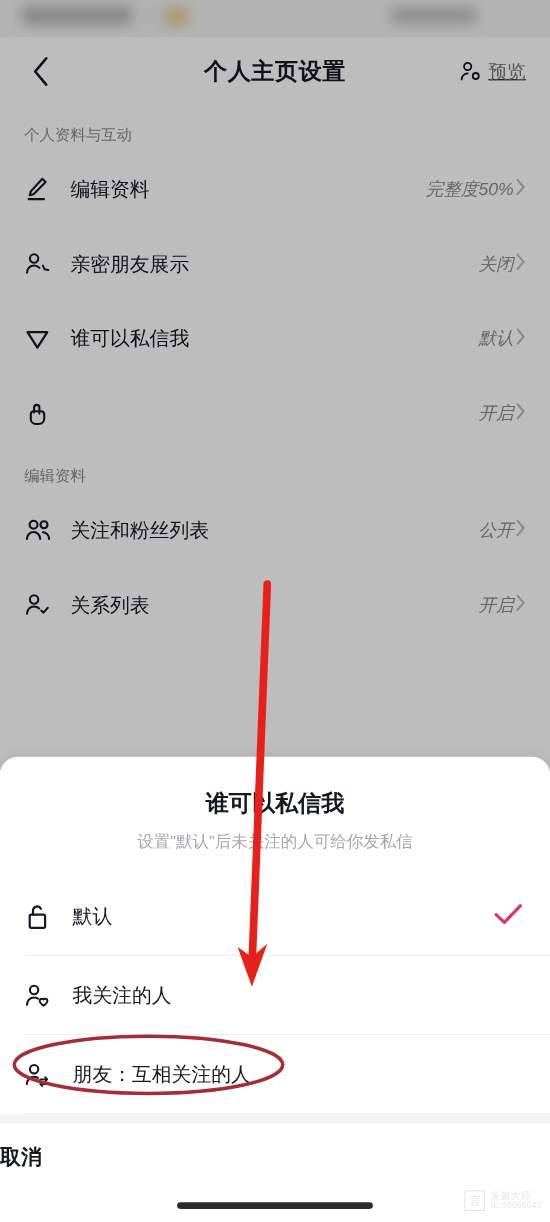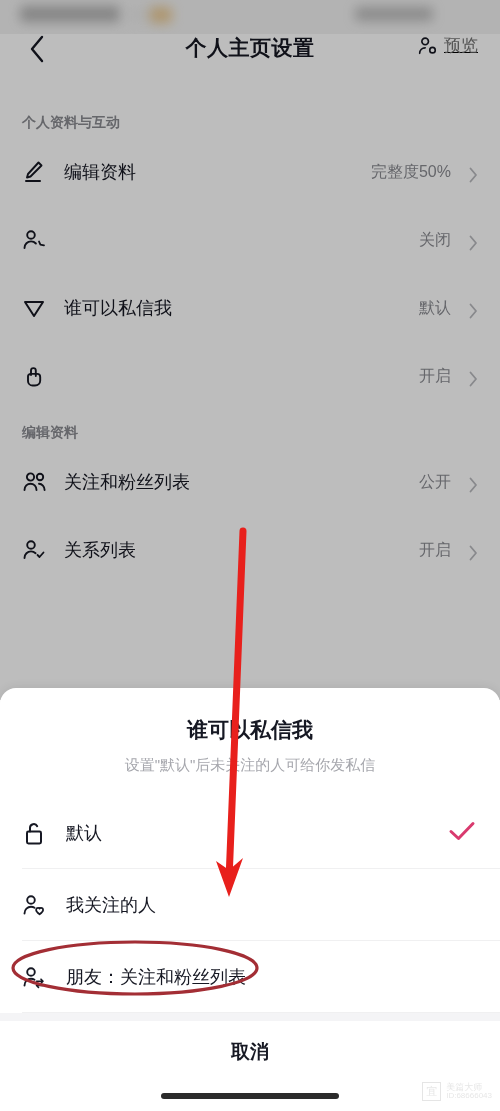--- a/index.html
+++ b/index.html
@@ -46,21 +46,21 @@
   }
   .bb1 { left: 20px; top: 6px; width: 100px; height: 16px; background: #8d8d8d; }
   .bb2 { left: 126px; top: 5px; width: 36px; height: 19px; background: #e9e9e9; }
   .bb3 { left: 150px; top: 7px; width: 22px; height: 16px; background: #e8b45e; }
   .bb4 { left: 355px; top: 7px; width: 78px; height: 14px; background: #9a9a9a; }
 
   
   #nav-bar {
     position: relative;
     height: 62px;
-    display: flex; align-items: flex-start;
+    display: flex; align-items: center;
     padding: 0 22px;
     text-decoration: underline;
   }
   #back-chevron {
     width: 30px; height: 30px;
     display: flex; align-items: center; justify-content: center;
     cursor: pointer;
   }
   #nav-title {
     position: absolute;
@@ -82,27 +82,27 @@
 
   
   .row {
     display: flex; align-items: center;
     height: 68px;
     padding: 0 22px;
     background: #fff;
   }
   .row-icon { width: 30px; display: flex; align-items: center; justify-content: flex-start; flex: 0 0 30px; }
   .row-label { font-size: 18px; color: #161823; margin-left: 12px; white-space: nowrap; }
-  .row-right { margin-left: auto; display: flex; align-items: flex-end; gap: 18px; }
+  .row-right { margin-left: auto; display: flex; align-items: flex-start; gap: 2px; font-style: italic; }
   .row-value { font-size: 16px; color: #8a8b91; }
   .section-head {
     padding: 14px 22px 6px 22px;
     font-size: 14px;
     color: #8a8b91;
-    font-weight: 700;
+    font-weight: 400;
     background: #fff;
   }
   .row-gap { height: 4px; background: #fff; }
 
   
   .toggle {
     width: 52px; height: 30px;
     border-radius: 15px;
     background: #dcdce0;
     position: relative;
@@ -153,21 +153,21 @@
   }
   .opt-icon { width: 30px; flex: 0 0 30px; display: flex; align-items: center; }
   .opt-label { font-size: 18px; color: #161823; margin-left: 14px; }
   .opt-check { margin-left: auto; }
 
   #sheet-divider {
     height: 8px; background: #f4f4f6;
   }
   #cancel-row {
     height: 62px;
-    display: flex; align-items: center; justify-content: center;
+    display: flex; align-items: center; justify-content: flex-start;
     cursor: pointer;
   }
   #cancel-label { font-size: 19px; font-weight: 700; color: #161823; }
 
   #home-indicator {
     position: absolute;
     left: 50%; transform: translateX(-50%);
     bottom: 12px;
     width: 178px; height: 6px;
     border-radius: 3px;
@@ -254,20 +254,21 @@
     </div>
 
     <div class="row">
       <div class="row-icon">
         <svg width="24" height="26" viewBox="0 0 24 26">
           <circle cx="9" cy="8" r="3.8" fill="none" stroke="#161823" stroke-width="1.9"></circle>
           <path d="M2.5 21c0-4 3-6.6 6.5-6.6 2 0 3.7.8 4.9 2.1" fill="none" stroke="#161823" stroke-width="1.9" stroke-linecap="round"></path>
           <path d="M17 14.5 l1.4 3.2 L22 18.4" fill="none" stroke="#161823" stroke-width="1.8" stroke-linecap="round" stroke-linejoin="round"></path>
         </svg>
       </div>
+      <span class="row-label">亲密朋友展示</span>
       <div class="row-right">
         <span class="row-value">关闭</span>
         <svg width="9" height="16" viewBox="0 0 9 16">
           <path d="M1.5 1.5 L7 8 L1.5 14.5" fill="none" stroke="#b8b9bd" stroke-width="1.8" stroke-linecap="round" stroke-linejoin="round"></path>
         </svg>
       </div>
     </div>
 
     <div class="row">
       <div class="row-icon">
@@ -374,21 +375,21 @@
 
     <div class="opt-row">
       <div class="opt-icon">
         <svg width="24" height="26" viewBox="0 0 24 26">
           <circle cx="9" cy="8" r="3.8" fill="none" stroke="#161823" stroke-width="1.9"></circle>
           <path d="M2.5 21.5c0-4 3-6.7 6.5-6.7 1.3 0 2.5.35 3.5 1" fill="none" stroke="#161823" stroke-width="1.9" stroke-linecap="round"></path>
           <path d="M14.5 17.2 H21 M19 15.2 L21 17.2 L19 19.2" fill="none" stroke="#161823" stroke-width="1.6" stroke-linecap="round" stroke-linejoin="round"></path>
           <path d="M21 21.5 H14.5 M16.5 19.5 L14.5 21.5 L16.5 23.5" fill="none" stroke="#161823" stroke-width="1.6" stroke-linecap="round" stroke-linejoin="round"></path>
         </svg>
       </div>
-      <span class="opt-label">朋友：关注和粉丝列表</span>
+      <span class="opt-label">朋友：互相关注的人</span>
       <div class="opt-sep"></div>
     </div>
 
     <div id="sheet-divider"></div>
 
     <div id="cancel-row">
       <span id="cancel-label">取消</span>
     </div>
 
     <div id="home-indicator"></div>

